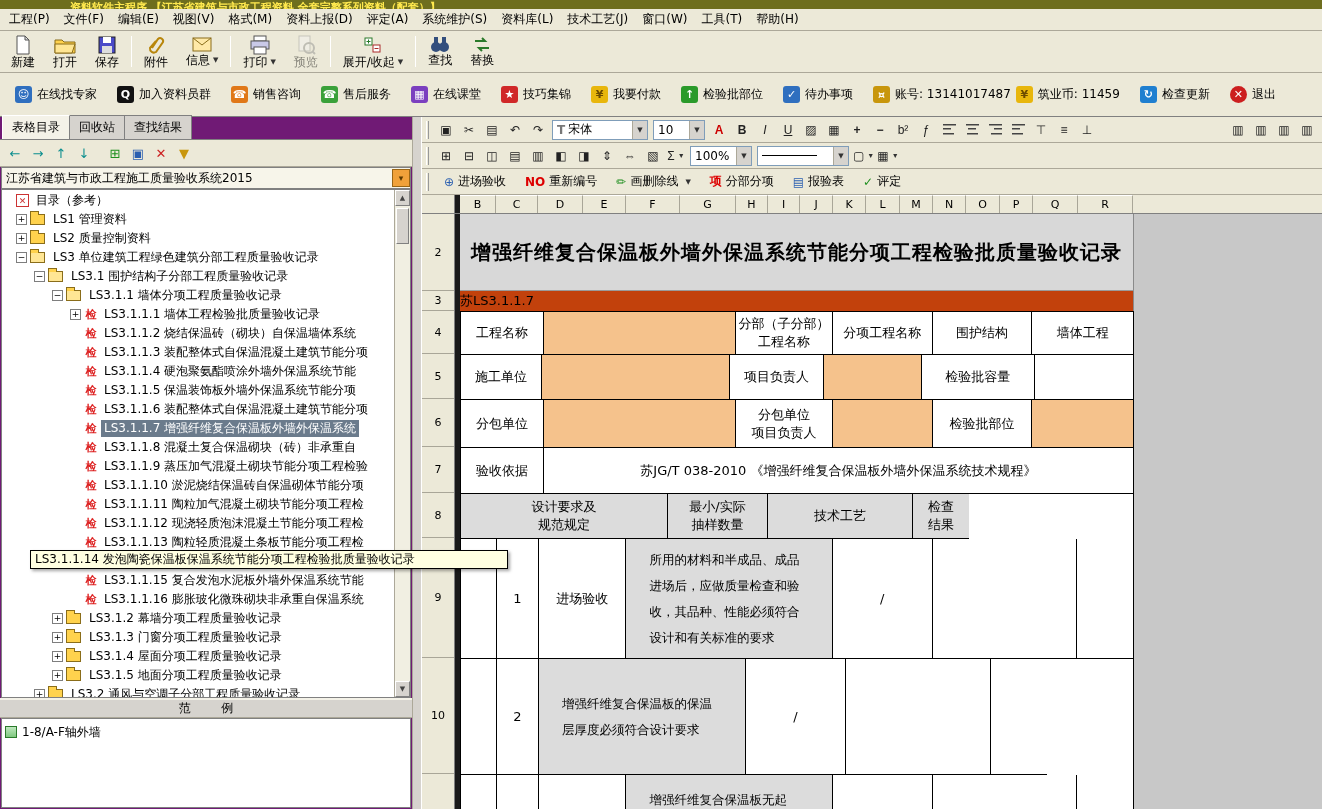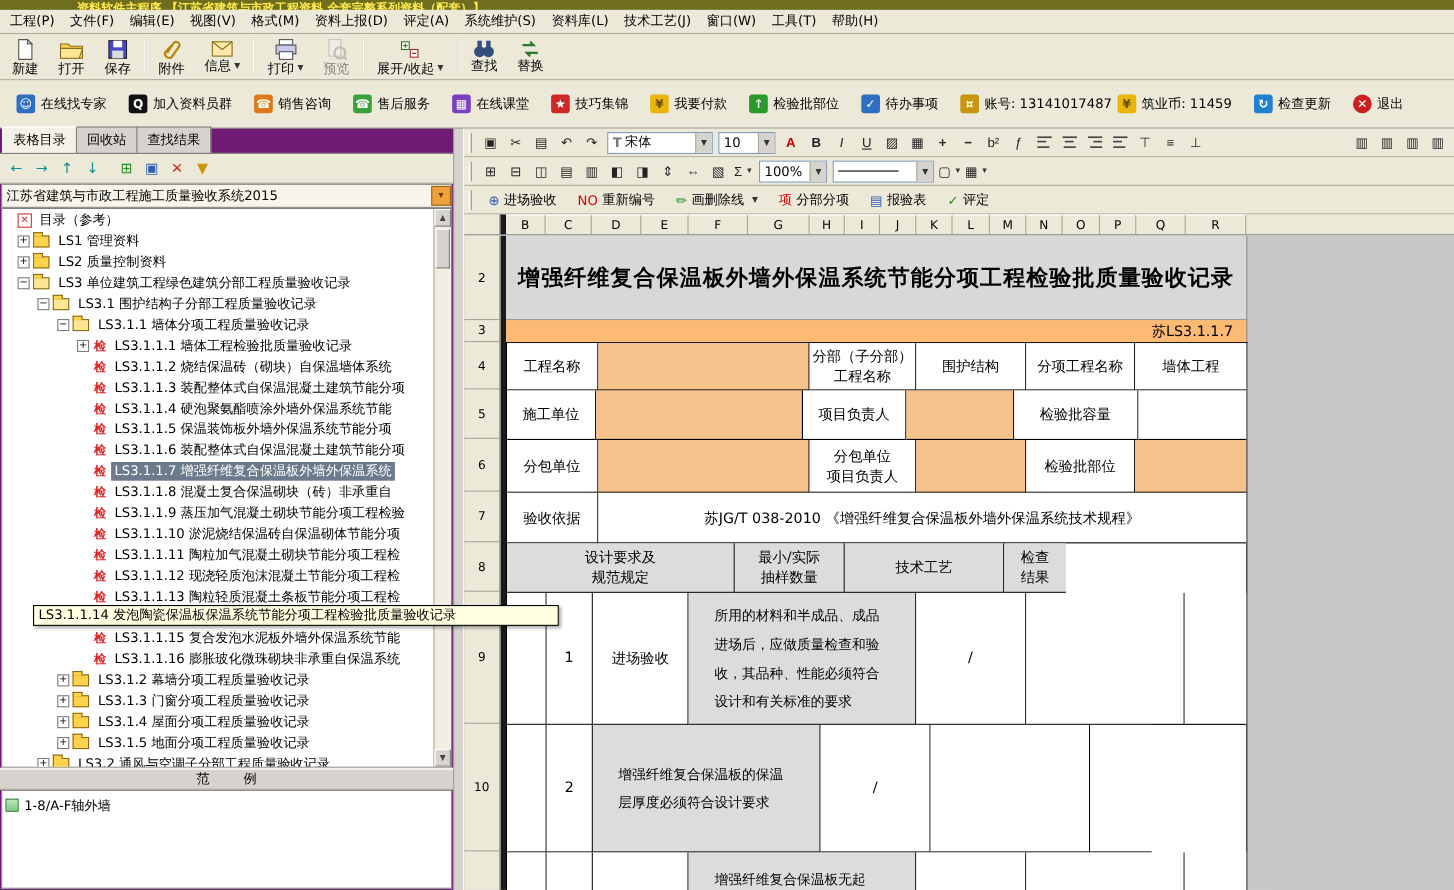--- a/index.html
+++ b/index.html
@@ -60,36 +60,36 @@
 .fmtrow{height:26px;background:#ece9d8;border-bottom:1px solid #aca899;display:flex;align-items:center;padding:0 4px;gap:1px;overflow:hidden;white-space:nowrap}
 .grip{width:3px;height:18px;border-left:1px solid #fff;border-right:1px solid #999;margin-right:5px;flex:none}
 .tb{min-width:22px;height:20px;display:inline-flex;align-items:center;justify-content:center;font-size:12px;border:1px solid transparent;background:transparent;color:#222}
 .tb.bold{font-weight:bold}.tb.ital{font-style:italic}.tb.unl{text-decoration:underline}
 .combo{height:20px;background:#fff;border:1px solid #7f9db9;display:inline-flex;align-items:center;padding-left:4px;margin:0 2px}
 .combo .ar{width:15px;height:18px;margin-left:4px;background:#d6d3ce;border-left:1px solid #aca899;display:flex;align-items:center;justify-content:center;font-size:7px;color:#333}
 .ali{width:13px;height:11px;display:inline-block;background:linear-gradient(#444,#444) 0 0/13px 1.5px no-repeat,linear-gradient(#444,#444) 0 4px/8px 1.5px no-repeat,linear-gradient(#444,#444) 0 9px/11px 1.5px no-repeat}
 .alic{background-position:0 0,2.5px 4px,1px 9px}
 .alir{background-position:0 0,5px 4px,2px 9px}
 .f3item{display:inline-flex;align-items:center;gap:4px;padding:2px 9px}
-.p-red{color:#d00;font-weight:normal}
+.p-red{color:#d00;font-weight:bold}
 
 .colhead{height:19px;display:flex;background:#ece9d8;border-bottom:1px solid #808080;flex:none}
 .corner{width:33px;border-right:1px solid #808080;flex:none}
 .colA{width:5px;background:#1a1a1a;flex:none}
 .ch{border-right:1px solid #a9a698;border-top:1px solid #fff;display:flex;align-items:center;justify-content:center;font-size:11px;flex:none}
 .chfill{flex:1}
 .gridarea{flex:1;display:flex;overflow:hidden;background:#c8c8c8}
 .rowheads{width:33px;background:#ece9d8;border-right:1px solid #808080;display:flex;flex-direction:column;flex:none}
 .rh{border-bottom:1px solid #a9a698;display:flex;align-items:center;justify-content:center;font-size:11px;flex:none}
 .rhfill{flex:1;border-bottom:none}
 .sheetwrap{flex:1;position:relative;overflow:hidden}
 .colAstrip{position:absolute;left:0;top:0;bottom:0;width:5px;background:#1a1a1a}
 .sheetcontent{position:absolute;left:5px;top:0}
 .titleblock{width:674px;height:77px;background:#d8d8d8;border-right:1px solid #8a8a8a;border-bottom:1px solid #9a9a9a;display:flex;align-items:center;justify-content:center;text-align:center;font-size:20px;font-weight:bold;letter-spacing:1px;line-height:1.55;padding:0 8px}
-.codeblock{width:674px;height:20px;background:#fdba74;border-right:1px solid #8a8a8a;display:flex;align-items:center;justify-content:flex-end;padding-right:12px;font-size:13px}
+.codeblock{width:674px;height:20px;background:#c2410c;border-right:1px solid #8a8a8a;display:flex;align-items:center;justify-content:flex-start;padding-right:0;font-size:13px}
 .dtable{width:674px;border:1px solid #000;border-bottom:none;background:#fff}
 .trow2{display:flex}
 .cell{border-right:1px solid #000;border-bottom:1px solid #000;display:flex;align-items:center;justify-content:center;text-align:center;font-size:13px;overflow:hidden;background:#fff;padding:1px 2px}
 .cell:last-child{border-right:none}
 .cell.orange{background:#f5c28c}
 .cell.gray{background:#dcdcdc}
 .cell.reqtext{justify-content:flex-start;text-align:left;padding:4px 23px;font-size:12.5px;line-height:26px}
 .cell.topalign{align-items:flex-start;padding-top:12px}
 .pre{white-space:pre-line}
 </style>
@@ -612,22 +612,22 @@
           <div class="codeblock">
             <span>苏LS3.1.1.7</span>
           </div>
           <div class="dtable">
 
             <div class="trow2" style="height:43px">
               <div class="cell" style="width:83px">工程名称</div>
               <div class="cell orange" style="width:193px"></div>
               <div class="cell pre" style="width:97px">分部（子分部）
 工程名称</div>
+              <div class="cell" style="width:100px">分项工程名称</div>
               <div class="cell" style="width:100px">围护结构</div>
-              <div class="cell" style="width:100px">分项工程名称</div>
               <div class="cell" style="width:101px">墙体工程</div>
             </div>
 
             <div class="trow2" style="height:45px">
               <div class="cell" style="width:83px">施工单位</div>
               <div class="cell orange" style="width:193px"></div>
               <div class="cell pre" style="width:97px">项目负责人</div>
               <div class="cell orange" style="width:100px"></div>
               <div class="cell" style="width:116px">检验批容量</div>
               <div class="cell" style="width:101px"></div>

